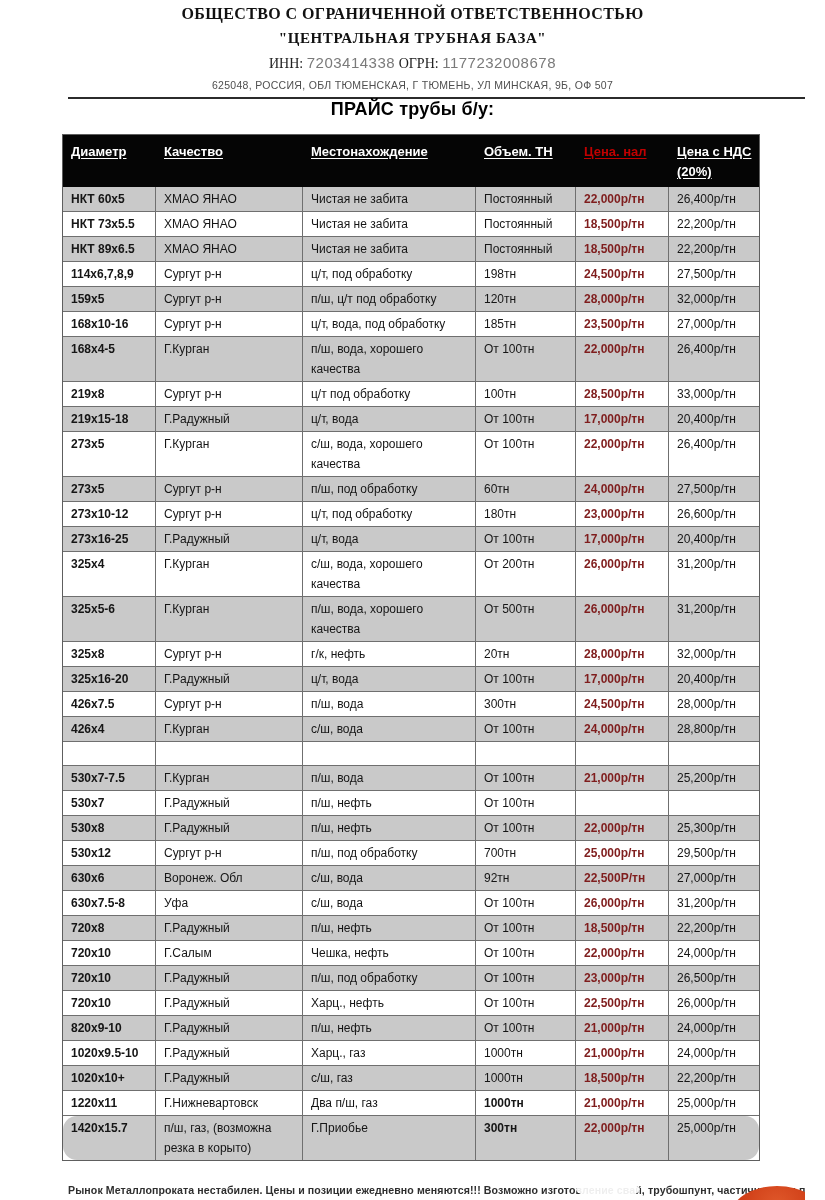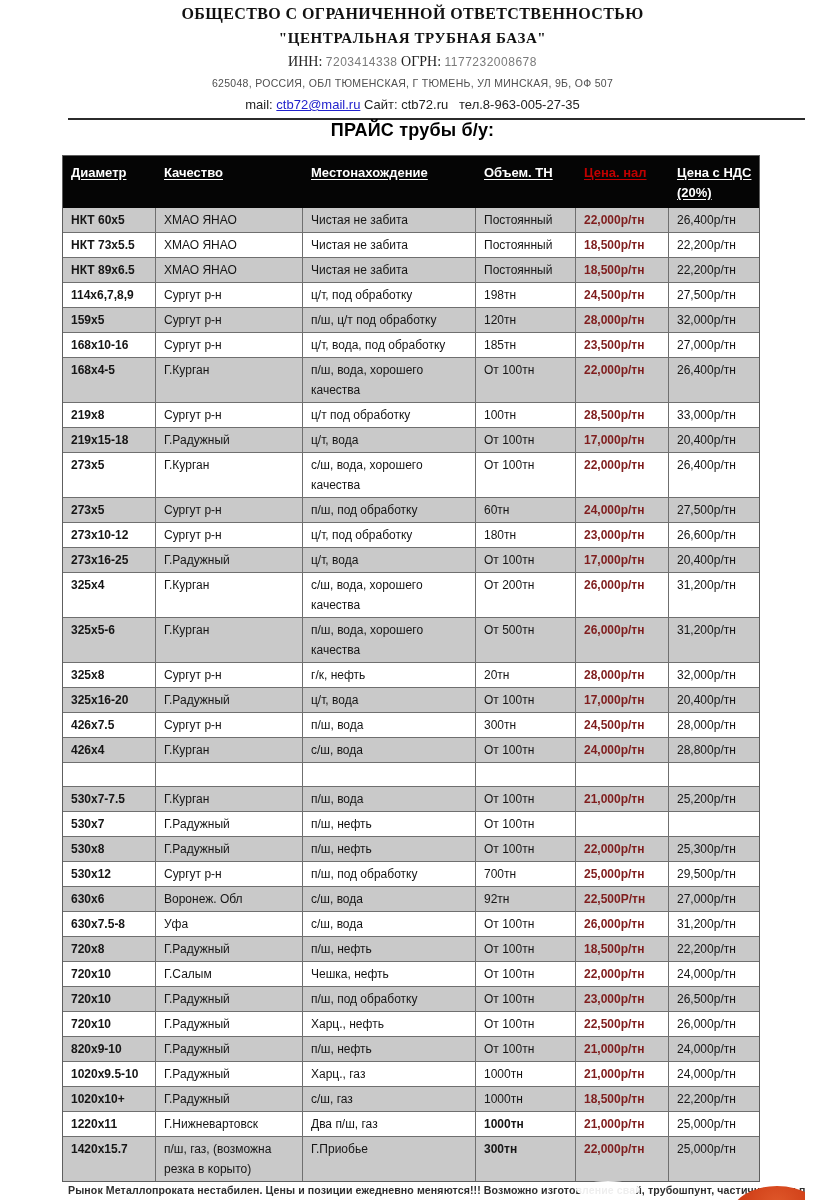--- a/index.html
+++ b/index.html
@@ -13,21 +13,21 @@
   .letterhead { padding-top:5px; text-align:center; }
   .co-line1 {
     font-family:"Liberation Serif", serif; font-weight:bold;
     font-size:16px; letter-spacing:.4px; color:#111;
   }
   .co-line2 {
     font-family:"Liberation Serif", serif; font-weight:bold;
     font-size:15px; letter-spacing:.6px; color:#111; margin-top:7px;
   }
   .reg-line { margin-top:7px; font-family:"Liberation Serif", serif; font-size:14px; color:#222; }
-  .reg-num { font-family:"Liberation Sans", sans-serif; font-size:12px; color:#7a7a7a; letter-spacing:.5px; }
+  .reg-num { font-family:"Liberation Sans", sans-serif; font-size:15px; color:#7a7a7a; letter-spacing:.5px; }
   .addr-line { margin-top:7px; font-size:10.5px; color:#4f4f4f; letter-spacing:.3px; }
   .contact-line { margin-top:8px; font-size:13px; color:#222; }
   .email-link { color:#2222cc; text-decoration:underline; cursor:pointer; }
   .head-rule { margin:6px auto 0 48px; width:752px; border:none; border-top:2px solid #2b2b2b; }
   .doc-title { margin-top:0; font-size:18px; font-weight:bold; color:#000; letter-spacing:.2px; }
   
   .price-table {
     margin:14px 0 8px 42px; width:698px;
     border:1px solid #5e5e5e; font-size:12px;
   }
@@ -39,21 +39,21 @@
     padding:7px 8px 4px 8px; font-weight:bold; font-size:13px;
     text-decoration:underline; text-underline-offset:2px; line-height:20px;
   }
   .hcell.red { color:#c00000; }
   .hcell .h2line { display:block; }
   .trow {
     display:grid; grid-template-columns:93px 147px 173px 100px 93px 92px;
     background:#ffffff; border-bottom:1px solid #6f6f6f; min-height:24px;
   }
   .trow:nth-child(odd) { background:#c9c9c9; }
-  .trow:last-child { border-bottom:none; }
+  .trow:last-child { border-bottom:none;border-radius:14px; }
   .tcell {
     padding:2px 8px; line-height:20px; border-right:1px solid #6f6f6f;
     overflow:hidden; color:#151515;
   }
   .tcell:last-child { border-right:none; }
   .c-d { font-weight:bold; }
   .c-cash { color:#7f1d1d; font-weight:bold; }
   .c-vol.bold { font-weight:bold; }
   
   .footnote {
@@ -79,27 +79,20 @@
   <div class="letterhead">
     <div class="co-line1">ОБЩЕСТВО С ОГРАНИЧЕННОЙ ОТВЕТСТВЕННОСТЬЮ</div>
     <div class="co-line2">"ЦЕНТРАЛЬНАЯ ТРУБНАЯ БАЗА"</div>
     <div class="reg-line">
       <span>ИНН:</span>
       <span class="reg-num">7203414338</span>
       <span>ОГРН:</span>
       <span class="reg-num">1177232008678</span>
     </div>
     <div class="addr-line">625048, РОССИЯ, ОБЛ ТЮМЕНСКАЯ, Г ТЮМЕНЬ, УЛ МИНСКАЯ, 9Б, ОФ 507</div>
-    <div class="contact-line">
-      <span>mail:</span>
-      <span class="email-link">ctb72@mail.ru</span>
-      <span>Сайт:</span>
-      <span>ctb72.ru</span>&nbsp;&nbsp;
-      <span>тел.8-963-005-27-35</span>
-    </div>
     <hr class="head-rule">
     <div class="doc-title">ПРАЙС трубы б/у:</div>
   </div>
 
   <div class="price-table">
     <div class="thead">
       <div class="hcell">Диаметр</div>
       <div class="hcell">Качество</div>
       <div class="hcell">Местонахождение</div>
       <div class="hcell">Объем. ТН</div>

